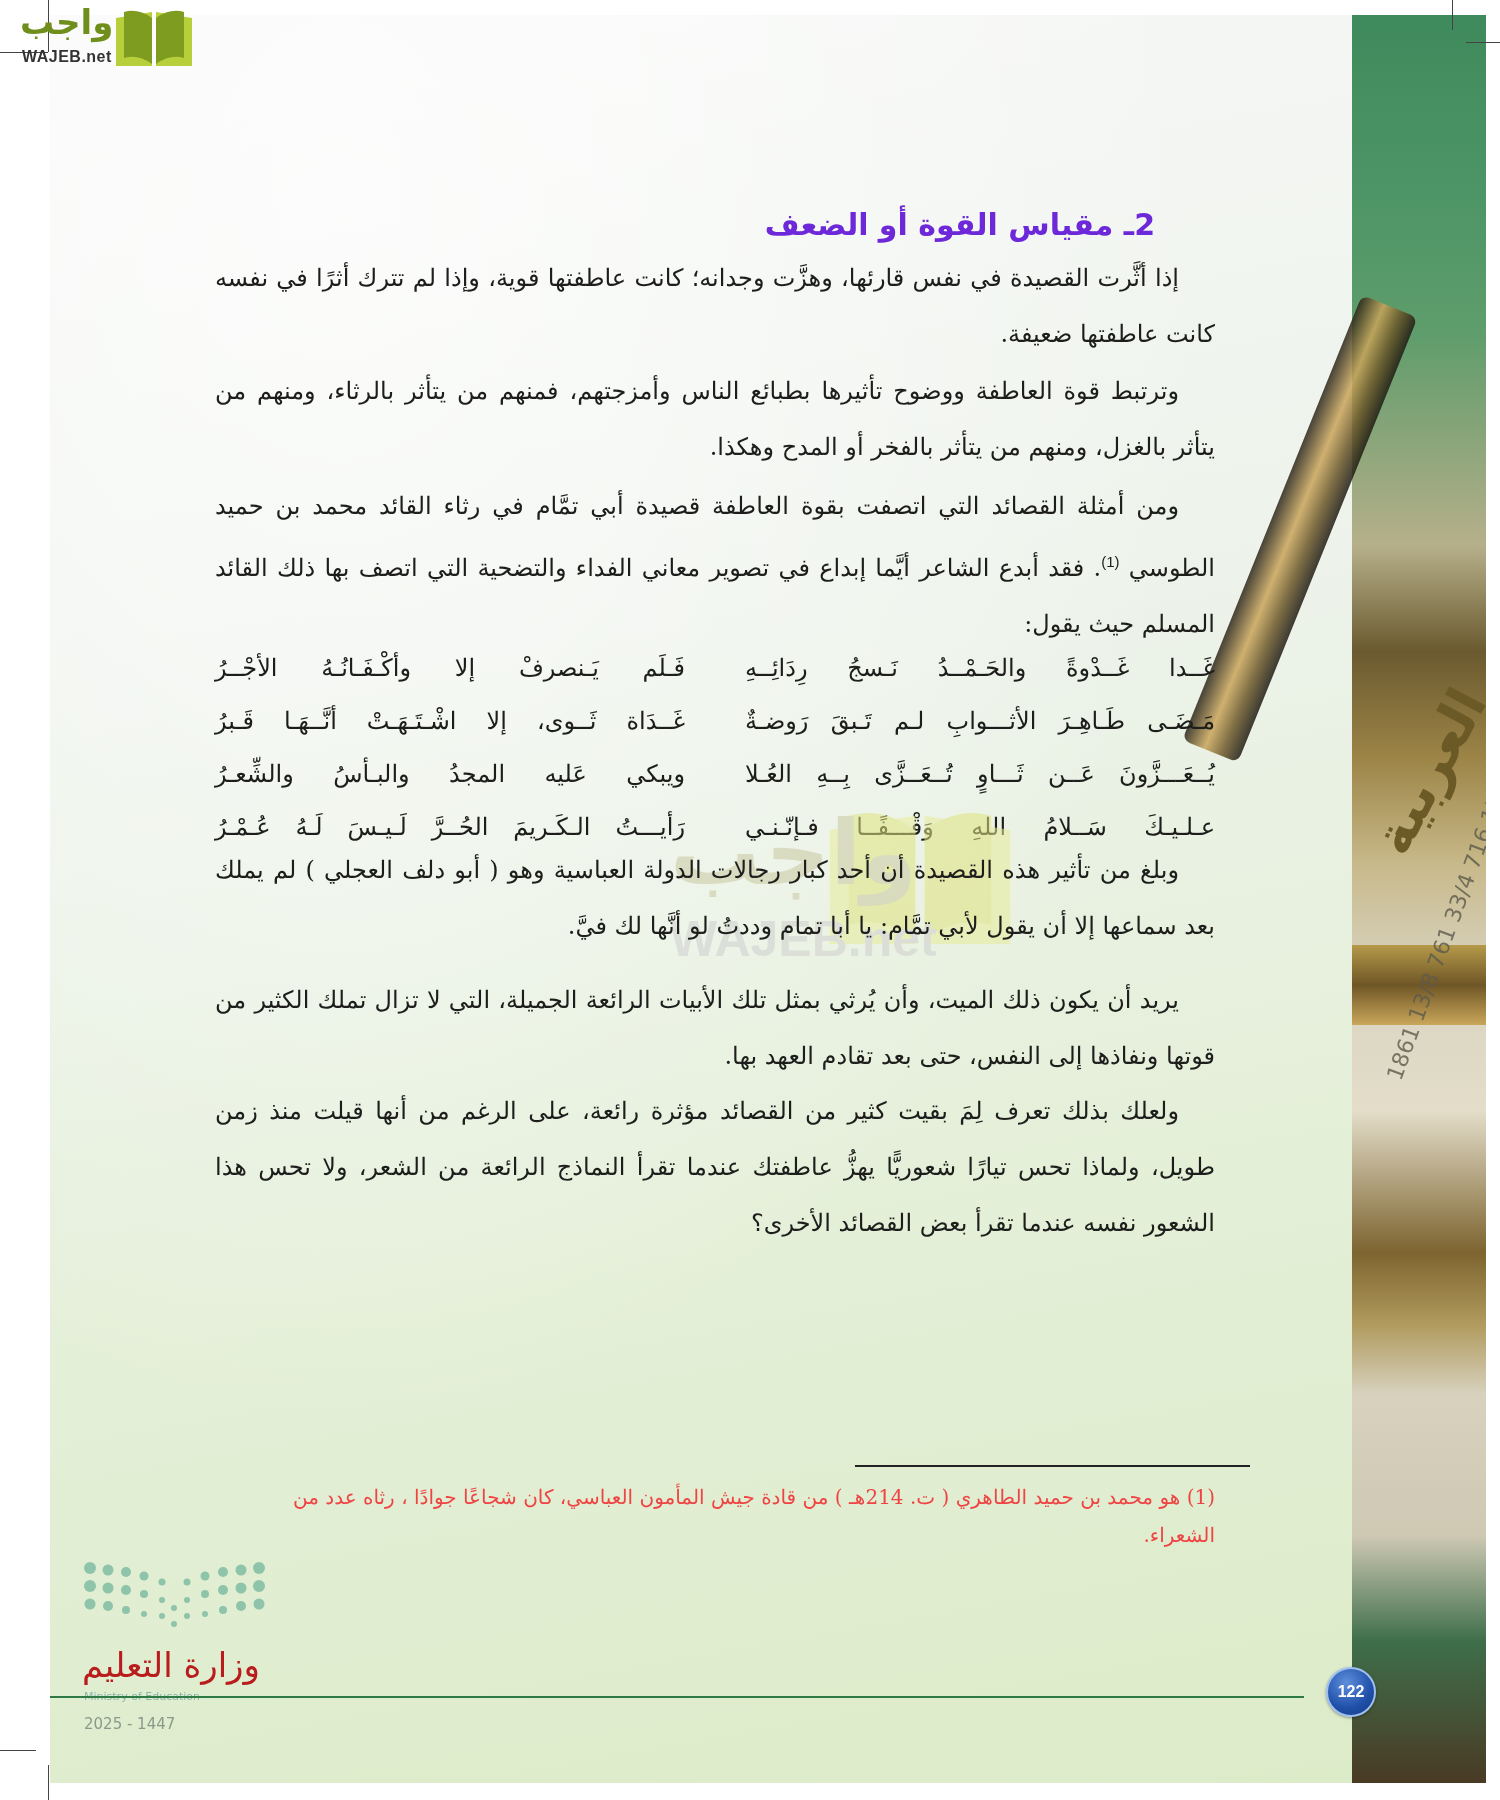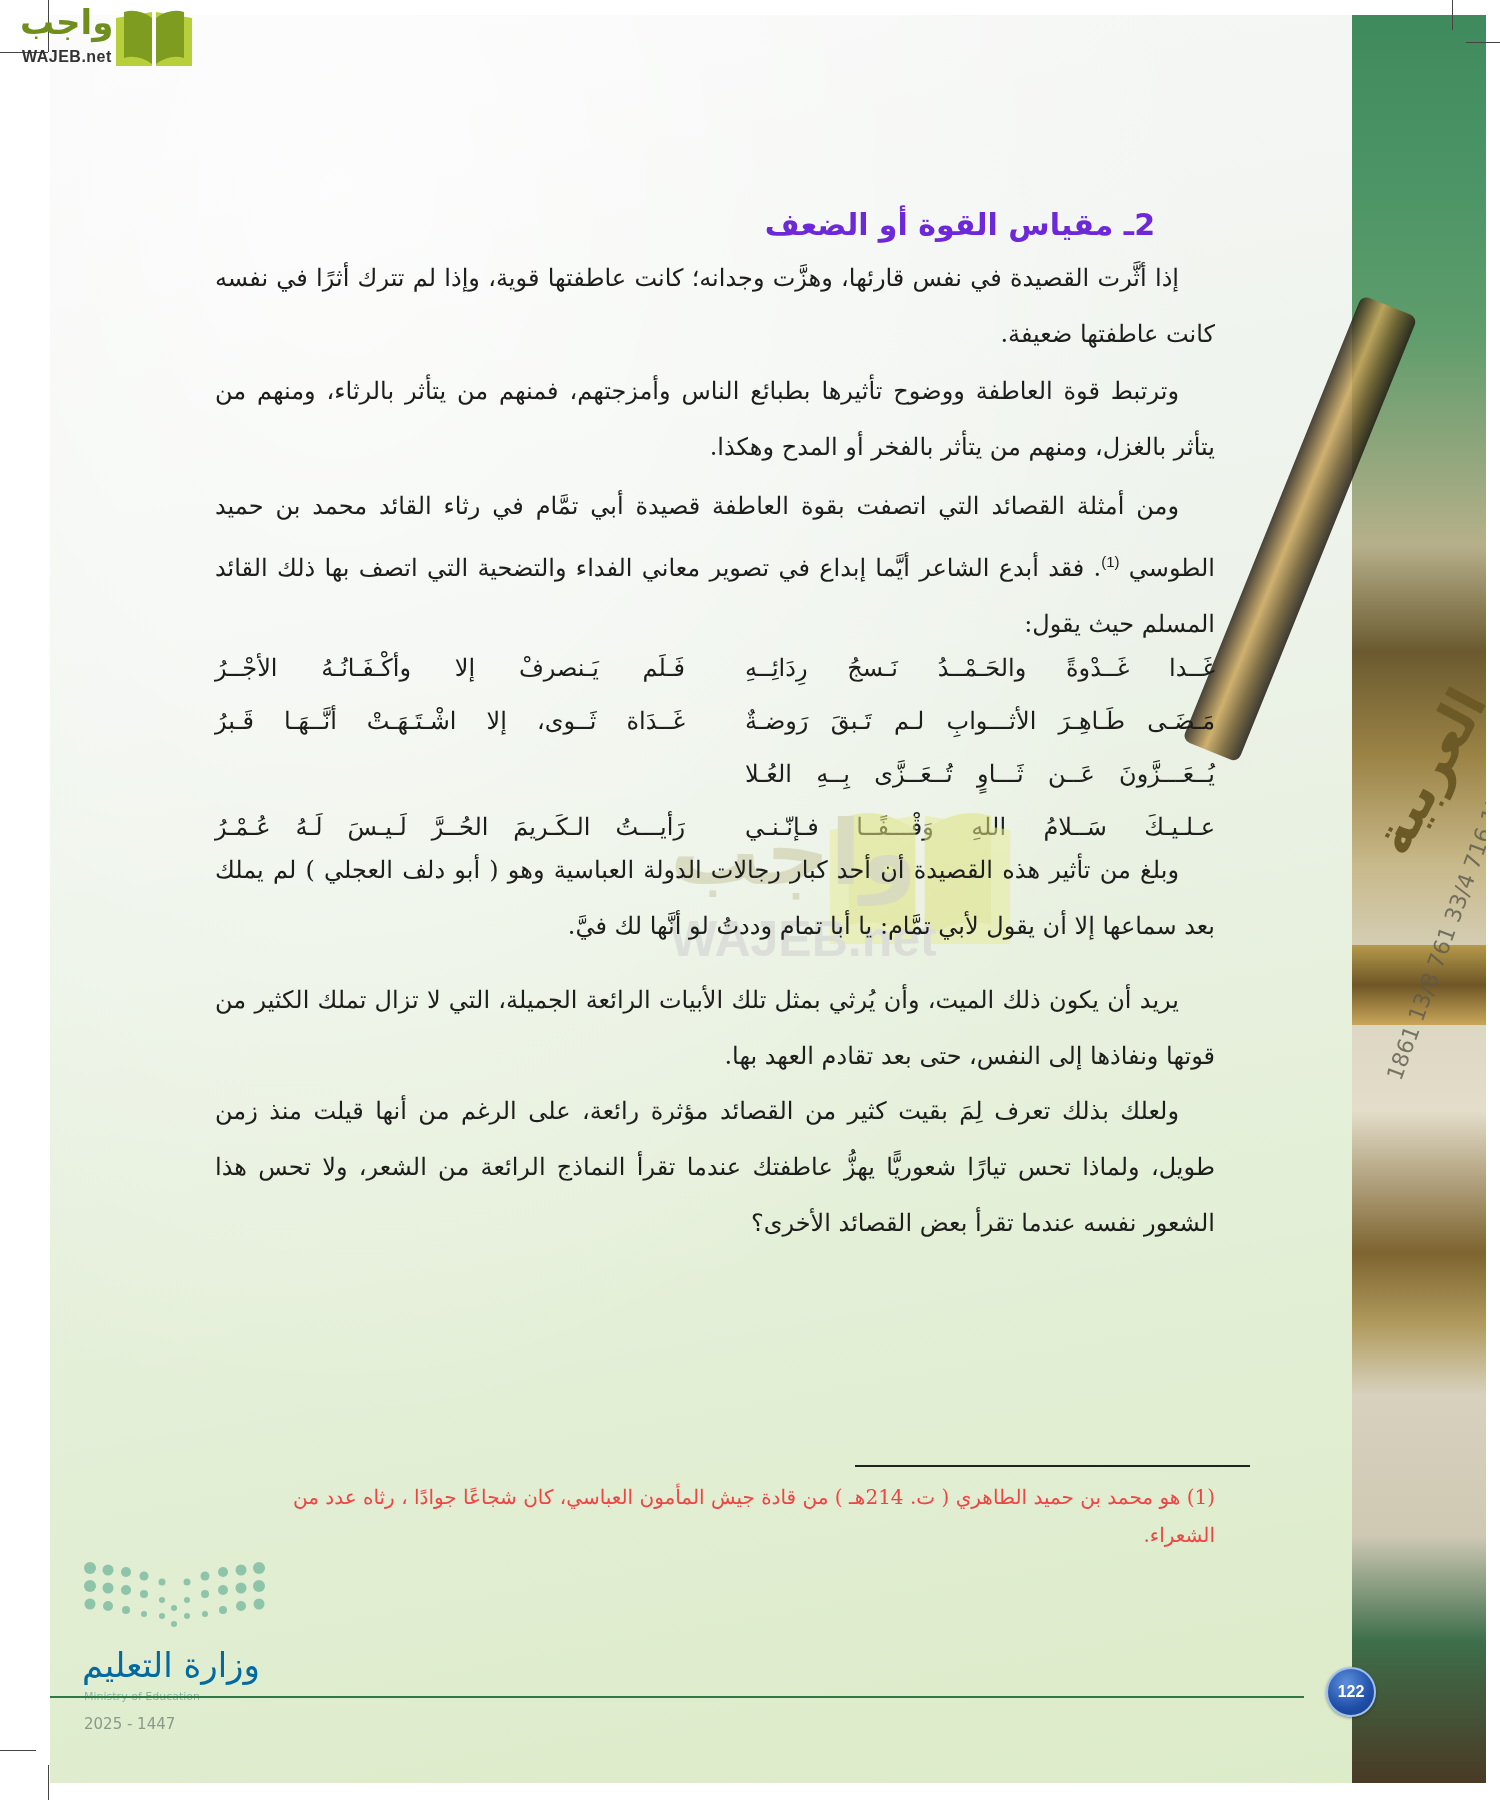--- a/index.html
+++ b/index.html
@@ -86,21 +86,21 @@
     position: absolute; left: 855px; top: 1465px; width: 395px; height: 0; border-top: 2px solid #222;
   }
   .footnote {
     position: absolute; top: 1478px; left: 270px; width: 945px; direction: rtl;
     color: #ef4444; font-size: 20px; line-height: 38px; text-align: right;
   }
   
   .ministry { position: absolute; left: 82px; top: 1560px; width: 200px; height: 170px; }
   .dots { position: absolute; left: 0; top: 0; }
   .min-ar {
-    position: absolute; left: 0; top: 85px; font-size: 34px; color: #0369a1;
+    position: absolute; left: 0; top: 85px; font-size: 34px; color: #b91c1c;
     font-family: "DejaVu Sans", sans-serif; direction: rtl; width: 185px; text-align: left;
   }
   .min-en {
     position: absolute; left: 2px; top: 130px; font-size: 11px; color: #8db6a8;
     font-family: "DejaVu Sans", sans-serif;
   }
   .min-year {
     position: absolute; left: 2px; top: 155px; font-size: 15px; color: #8a9a8a;
     font-family: "DejaVu Sans", sans-serif;
   }
@@ -169,20 +169,21 @@
   <div class="verse">
     <span class="hemi">غَــدا غَــدْوةً والحَـمْــدُ نَـسجُ رِدَائِــهِ</span>
     <span class="hemi">فَـلَم يَـنصرفْ إلا وأكْـفَـانُـهُ الأجْــرُ</span>
   </div>
   <div class="verse">
     <span class="hemi">مَـضَـى طَـاهِـرَ الأثـــوابِ لـم تَـبقَ رَوضـةٌ</span>
     <span class="hemi">غَــدَاة ثَــوى، إلا اشْـتَـهَـتْ أنَّــهَـا قَـبرُ</span>
   </div>
   <div class="verse">
     <span class="hemi">يُــعَـــزَّونَ عَــن ثَـــاوٍ تُــعَــزَّى بِــهِ العُـلا</span>
+    <span class="hemi">ويبكي عَليه المجدُ والبـأسُ والشِّعـرُ</span>
   </div>
   <div class="verse">
     <span class="hemi">عـلـيـكَ سَــلامُ اللهِ وَقْـــفًــا فـإنّـنـي</span>
     <span class="hemi">رَأيـــتُ الـكَـريمَ الحُــرَّ لَـيـسَ لَـهُ عُـمْـرُ</span>
   </div>
 </div>
 
 <div class="watermark">
   <svg class="wm-book" width="190" height="170" viewBox="0 0 80 58">
     <path d="M2 10 L38 4 L38 58 L2 58 Z" fill="#e8ec9a"></path>

